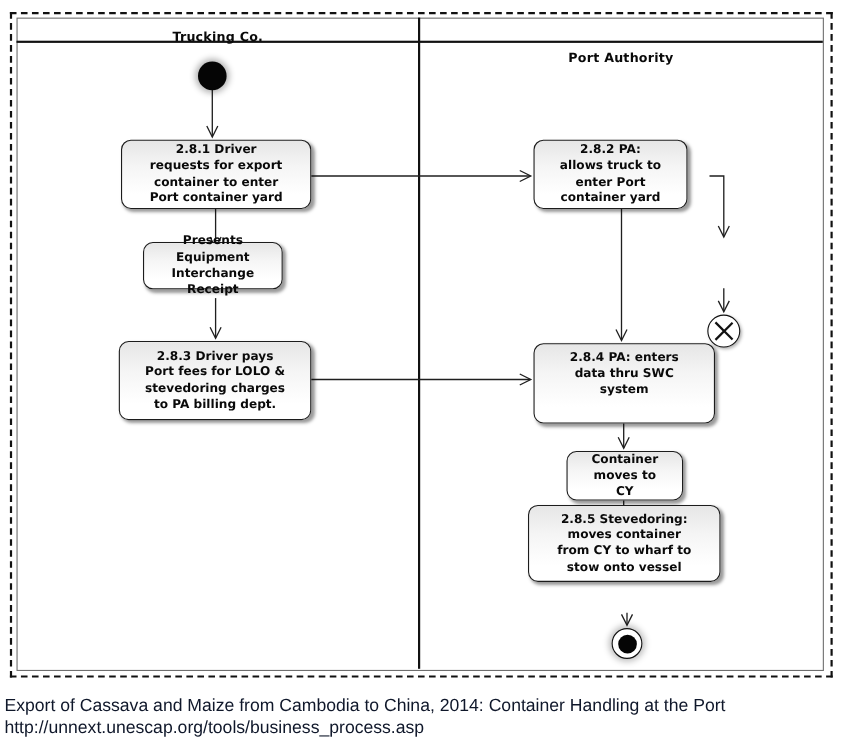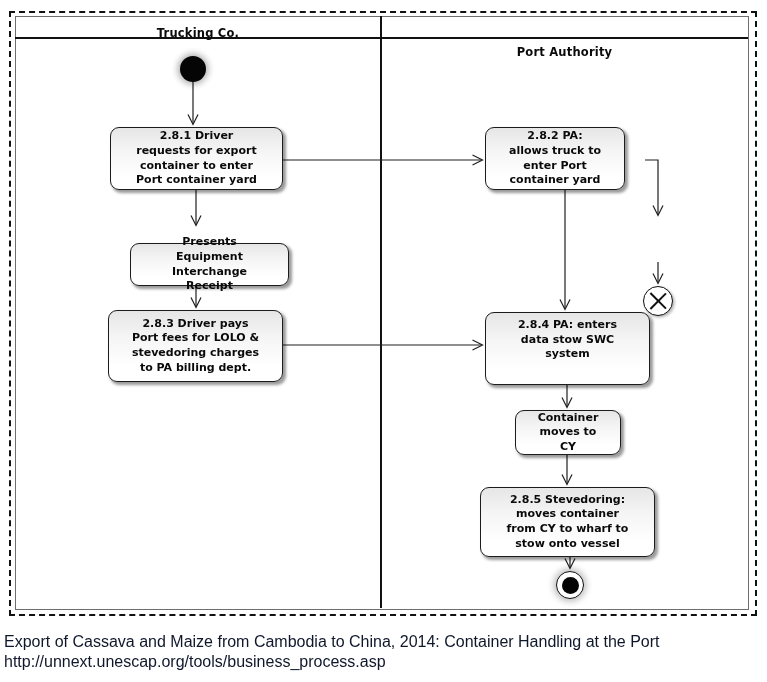--- a/index.html
+++ b/index.html
@@ -23,27 +23,27 @@
   .activity { position:absolute; box-sizing:border-box;
               border:1.5px solid #1c1c1c; border-radius:9px;
               background:linear-gradient(180deg,#e6e6e6 0%,#f5f5f5 38%,#ffffff 80%);
               box-shadow:2.5px 2.5px 3px rgba(0,0,0,0.40);
               display:flex; align-items:center; justify-content:center;
               text-align:center; font-weight:bold; font-size:11px; line-height:1.32;
               color:#0a0a0a; padding:2px 20px; }
   .activity.align-top { align-items:flex-start; padding-top:5px; }
 
   #n281     { left:110px; top:127px; width:173px; height:63px; }
-  #presents { left:130px; top:243px; width:159px; height:43px; }
+  #presents { left:130px; top:220px; width:127px; height:43px; }
   #n283     { left:108px; top:310px; width:175px; height:72px; }
   #n282     { left:485px; top:127px; width:140px; height:63px; }
   #customs  { left:595px; top:218px; width:132px; height:44px; }
   #n284     { left:485px; top:312px; width:165px; height:73px; }
   #cy       { left:515px; top:410px; width:106px; height:45px; }
-  #n285     { left:480px; top:487px; width:175px; height:70px; }
+  #n285     { left:480px; top:459px; width:175px; height:70px; }
 
   
   .start-node { position:absolute; left:180px; top:56px; width:26px; height:26px;
                 border-radius:50%; background:#050505;
                 box-shadow:0 0 6px 2.5px rgba(0,0,0,0.30); }
   .flow-final { position:absolute; left:643px; top:286px; width:30px; height:30px;
                 box-sizing:border-box; border:1.5px solid #111; border-radius:50%;
                 background:#fff; box-shadow:1.5px 1.5px 3px rgba(0,0,0,0.30); }
   .flow-final::before, .flow-final::after { content:""; position:absolute; left:50%;
                 top:3px; bottom:3px; width:1.5px; background:#111; }
@@ -102,21 +102,21 @@
 
   <div class="activity" id="presents">Presents Equipment Interchange Receipt</div>
 
   <div class="activity" id="n283">2.8.3 Driver pays Port fees for LOLO &amp; stevedoring charges to PA billing dept.</div>
 
   <div class="activity" id="n282">2.8.2 PA: allows truck to enter Port container yard</div>
 
 
   <div class="flow-final"></div>
 
-  <div class="activity align-top" id="n284">2.8.4 PA: enters data stow SWC system</div>
+  <div class="activity align-top" id="n284">2.8.4 PA: enters data thru SWC system</div>
 
   <div class="activity" id="cy">Container moves to CY</div>
 
   <div class="activity" id="n285">2.8.5 Stevedoring: moves container from CY to wharf to stow onto vessel</div>
 
   <div class="final-node"></div>
 
   <div class="caption">
     <div>Export of Cassava and Maize from Cambodia to China, 2014: Container Handling at the Port</div>
     <div>http://unnext.unescap.org/tools/business_process.asp</div>

